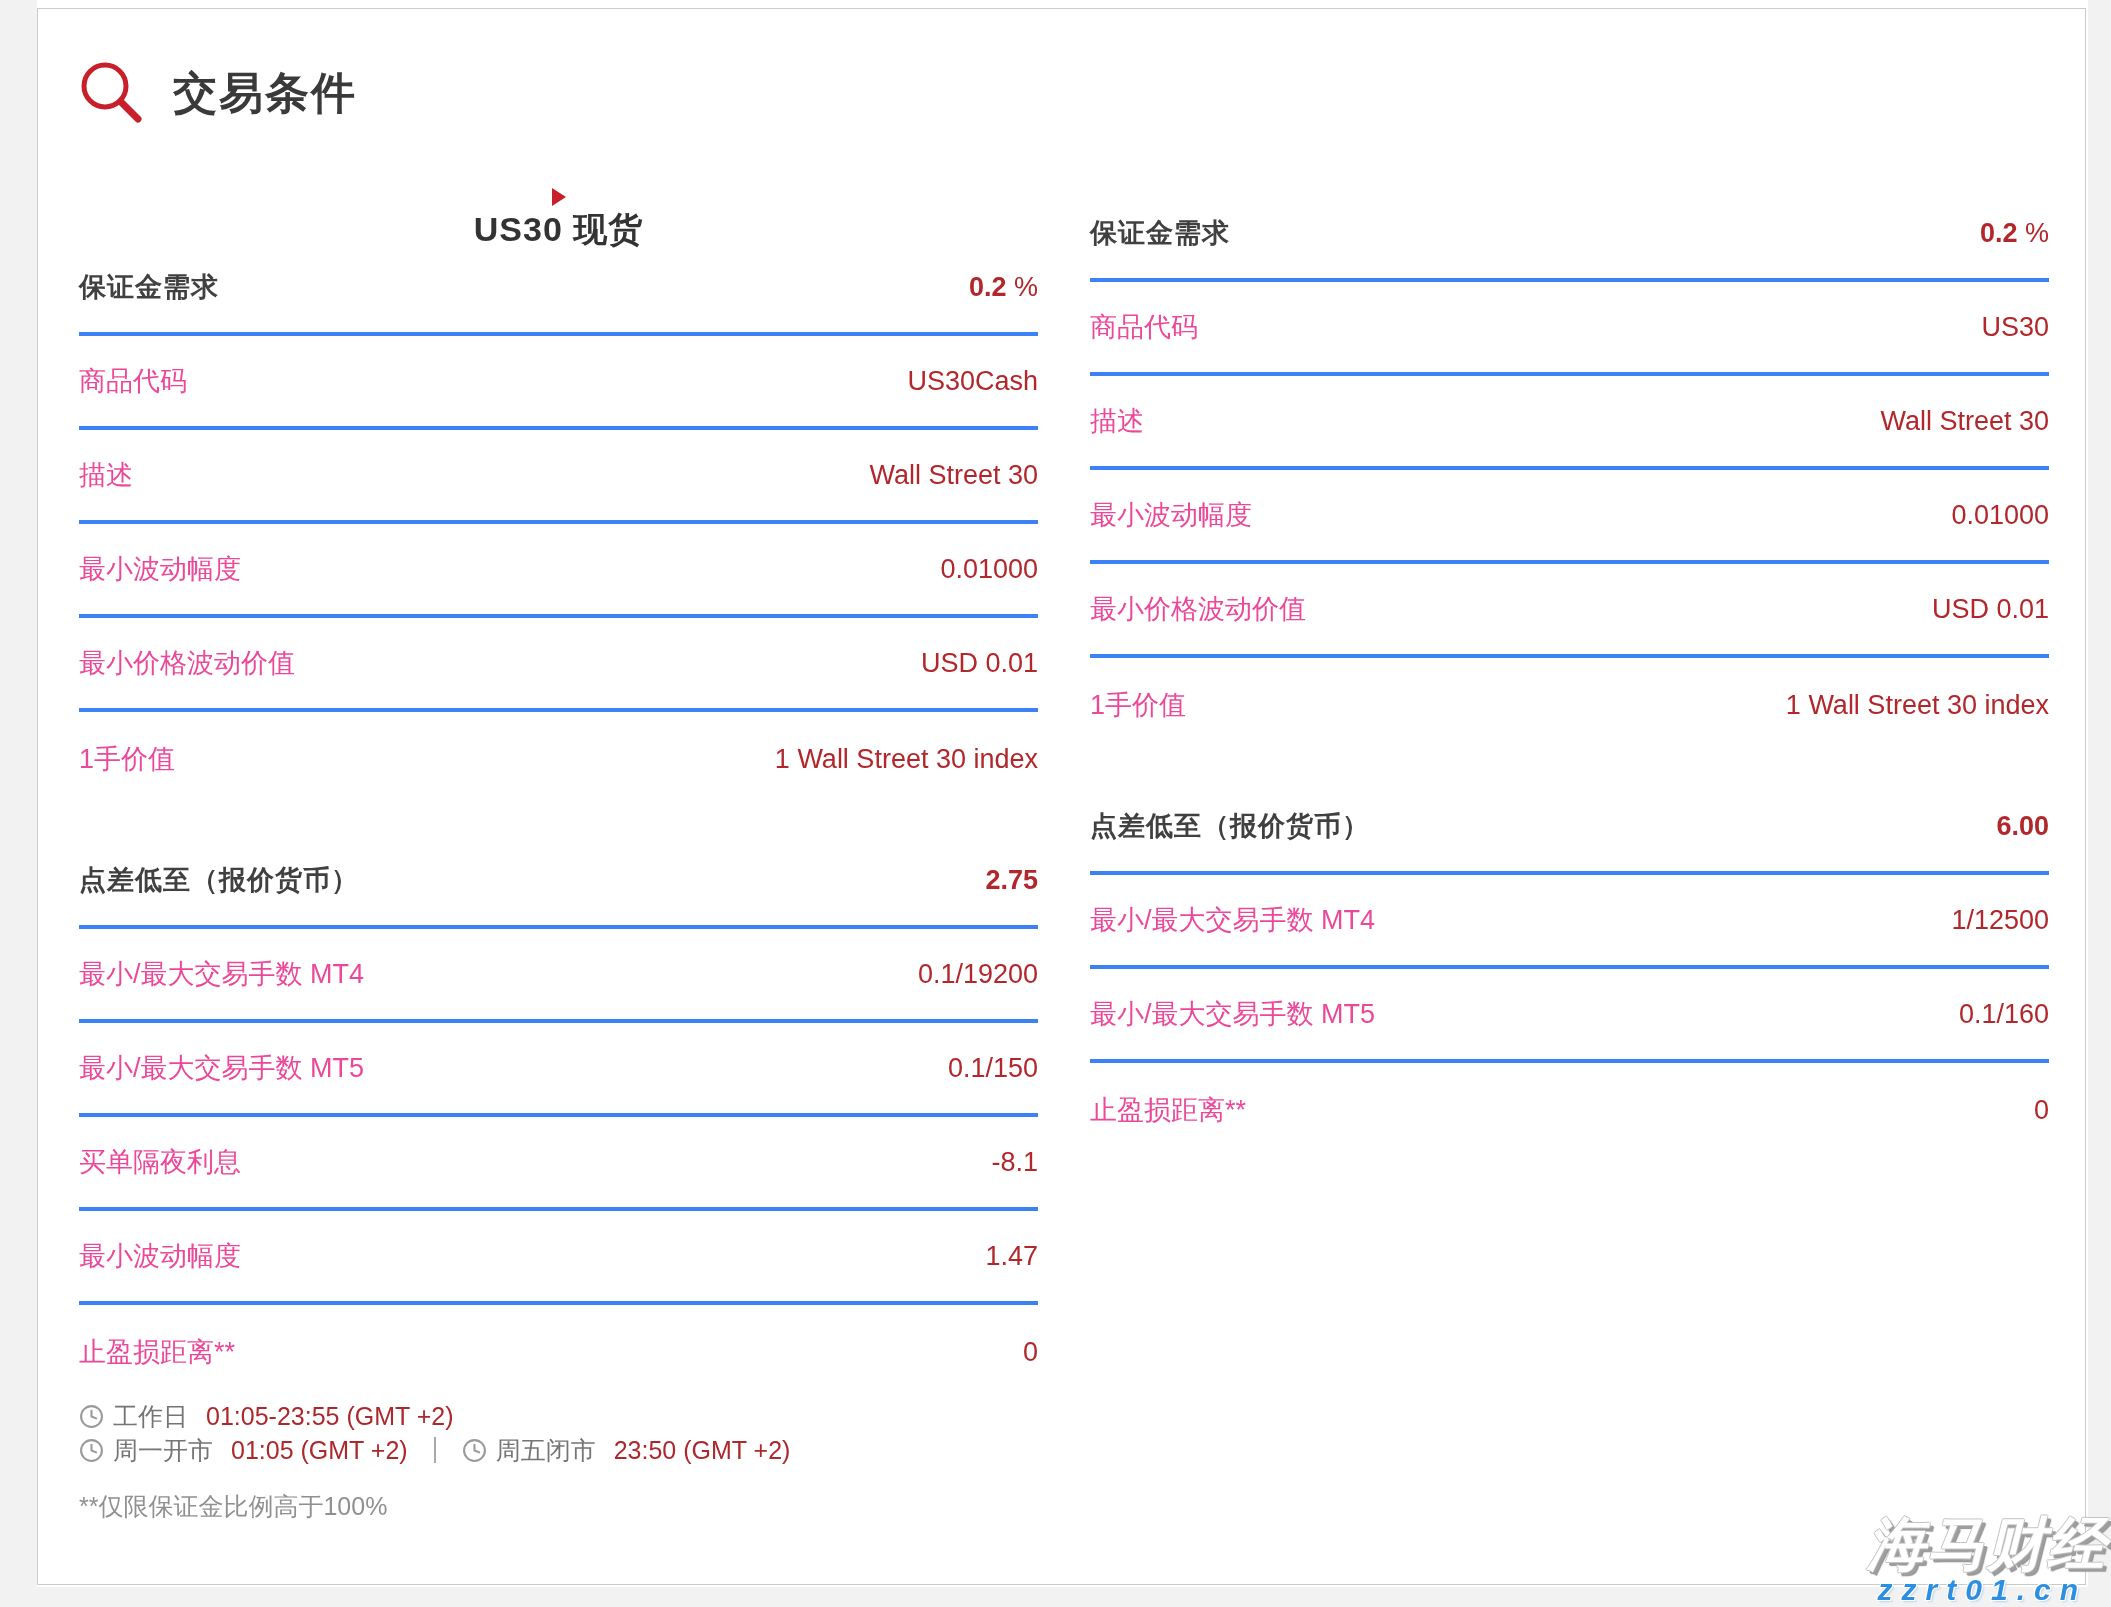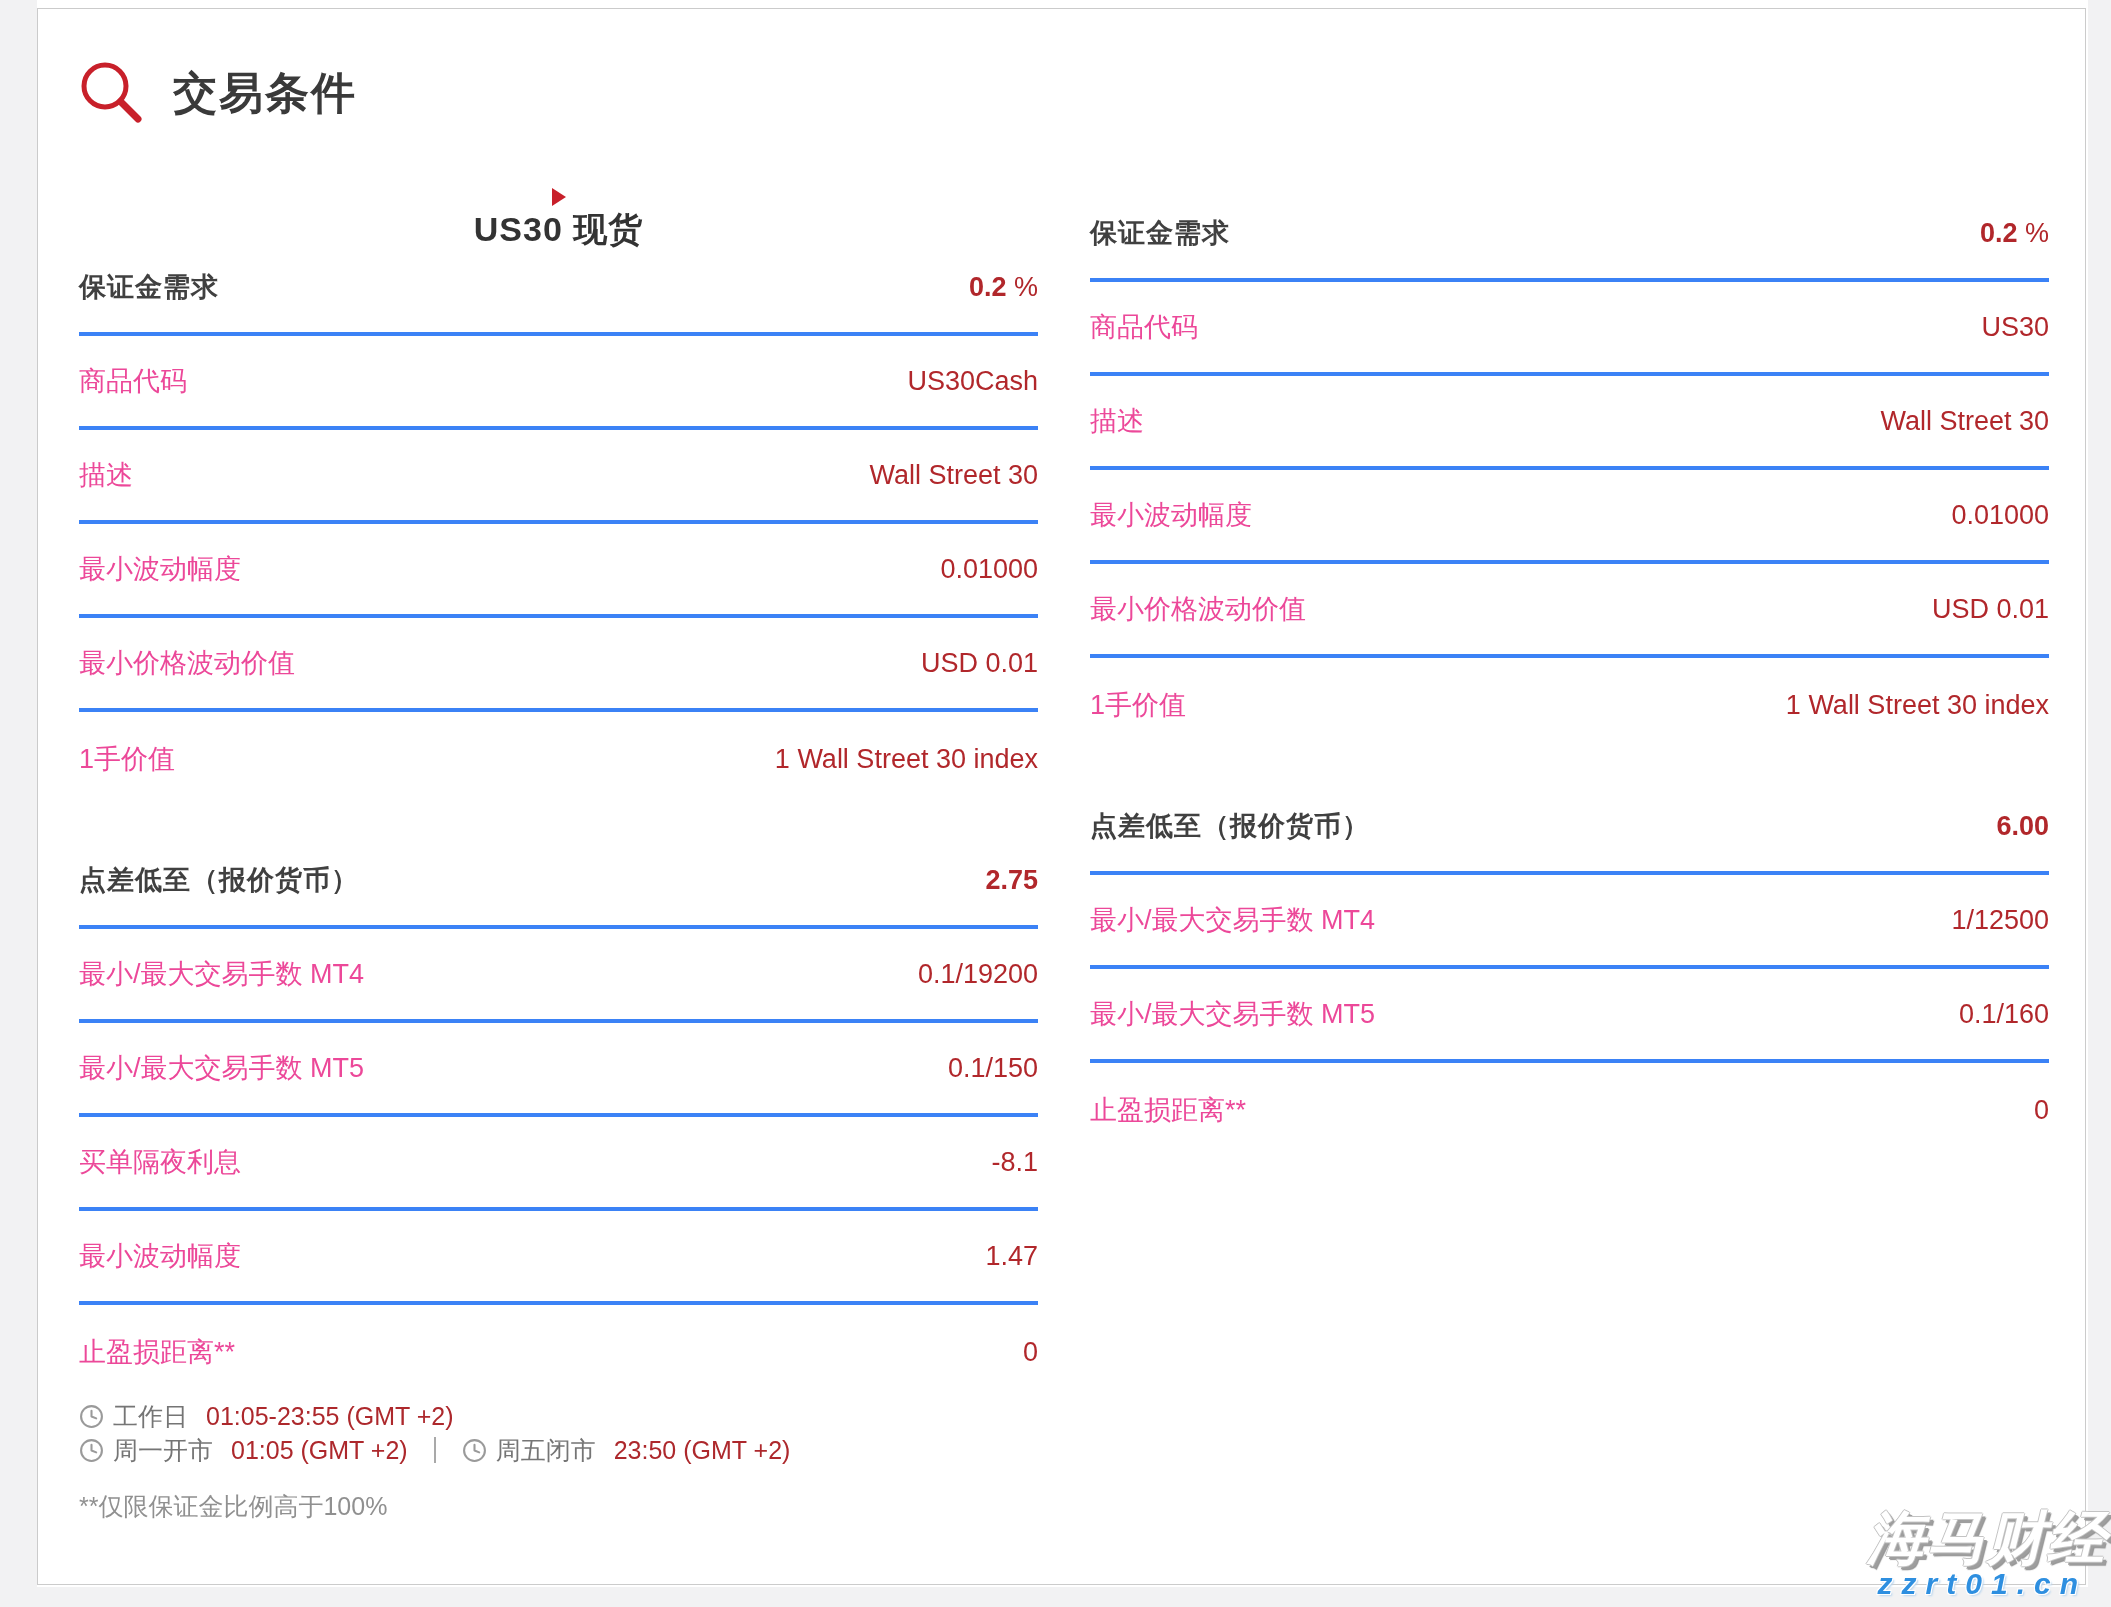--- a/index.html
+++ b/index.html
@@ -47,21 +47,21 @@
   
   .hours{}
   .hours-line{display:flex;align-items:center;height:34px;font-size:25px;color:#757575;}
   .hours-item{display:flex;align-items:center;gap:9px;}
   .clock{width:25px;height:25px;flex:0 0 25px;}
   .hours-time{color:#ad282c;margin-left:9px;}
   .vsep{display:inline-block;width:2px;height:26px;background:#a9a9a9;margin:0 26px;}
   .footnote{margin-top:24px;font-size:25px;color:#909090;height:30px;line-height:30px;}
 
   
-  .watermark{position:absolute;right:4px;bottom:8px;z-index:5;text-align:right;line-height:1;}
+  .watermark{position:absolute;right:4px;bottom:2px;z-index:5;text-align:right;line-height:1;}
   .wm-brand{
     font-size:58px;font-weight:700;font-style:italic;color:#ffffff;letter-spacing:2px;
     text-shadow:
       1px 0 0 #c3c3c3,-1px 0 0 #c3c3c3,0 1px 0 #c3c3c3,0 -1px 0 #c3c3c3,
       3px 3px 0 #9e9e9e,4px 4px 1px #949494;
   }
   .wm-url{
     margin-top:2px;margin-right:20px;
     font-size:30px;font-weight:700;font-style:italic;color:#2e8fe0;letter-spacing:9px;
     text-shadow:1px 1px 0 #ffffff,-1px -1px 0 #ffffff,1px -1px 0 #ffffff,-1px 1px 0 #ffffff,2px 2px 2px #bcd6ee;

